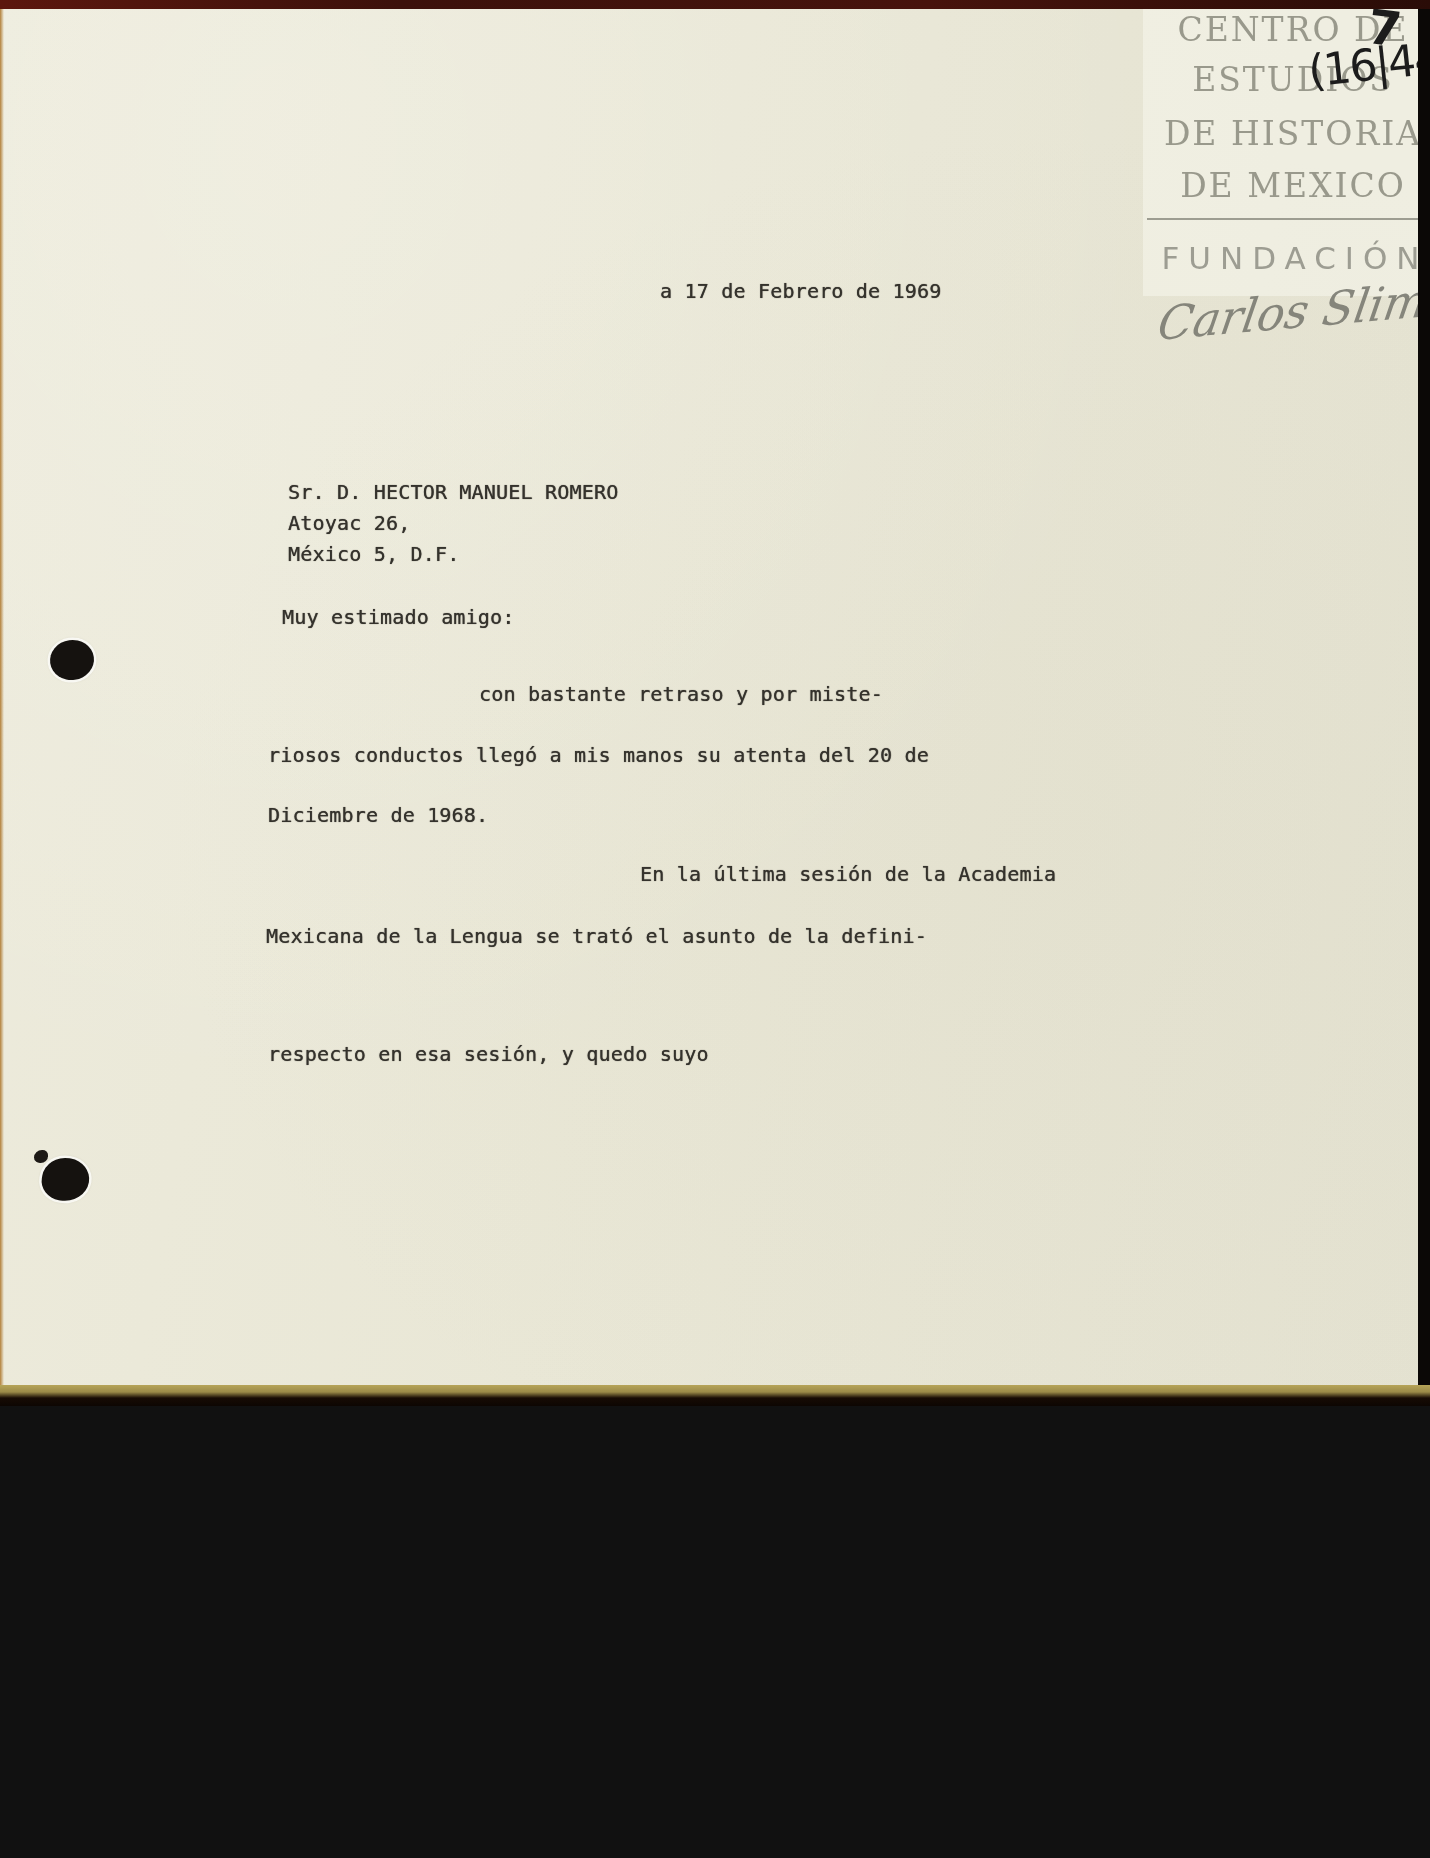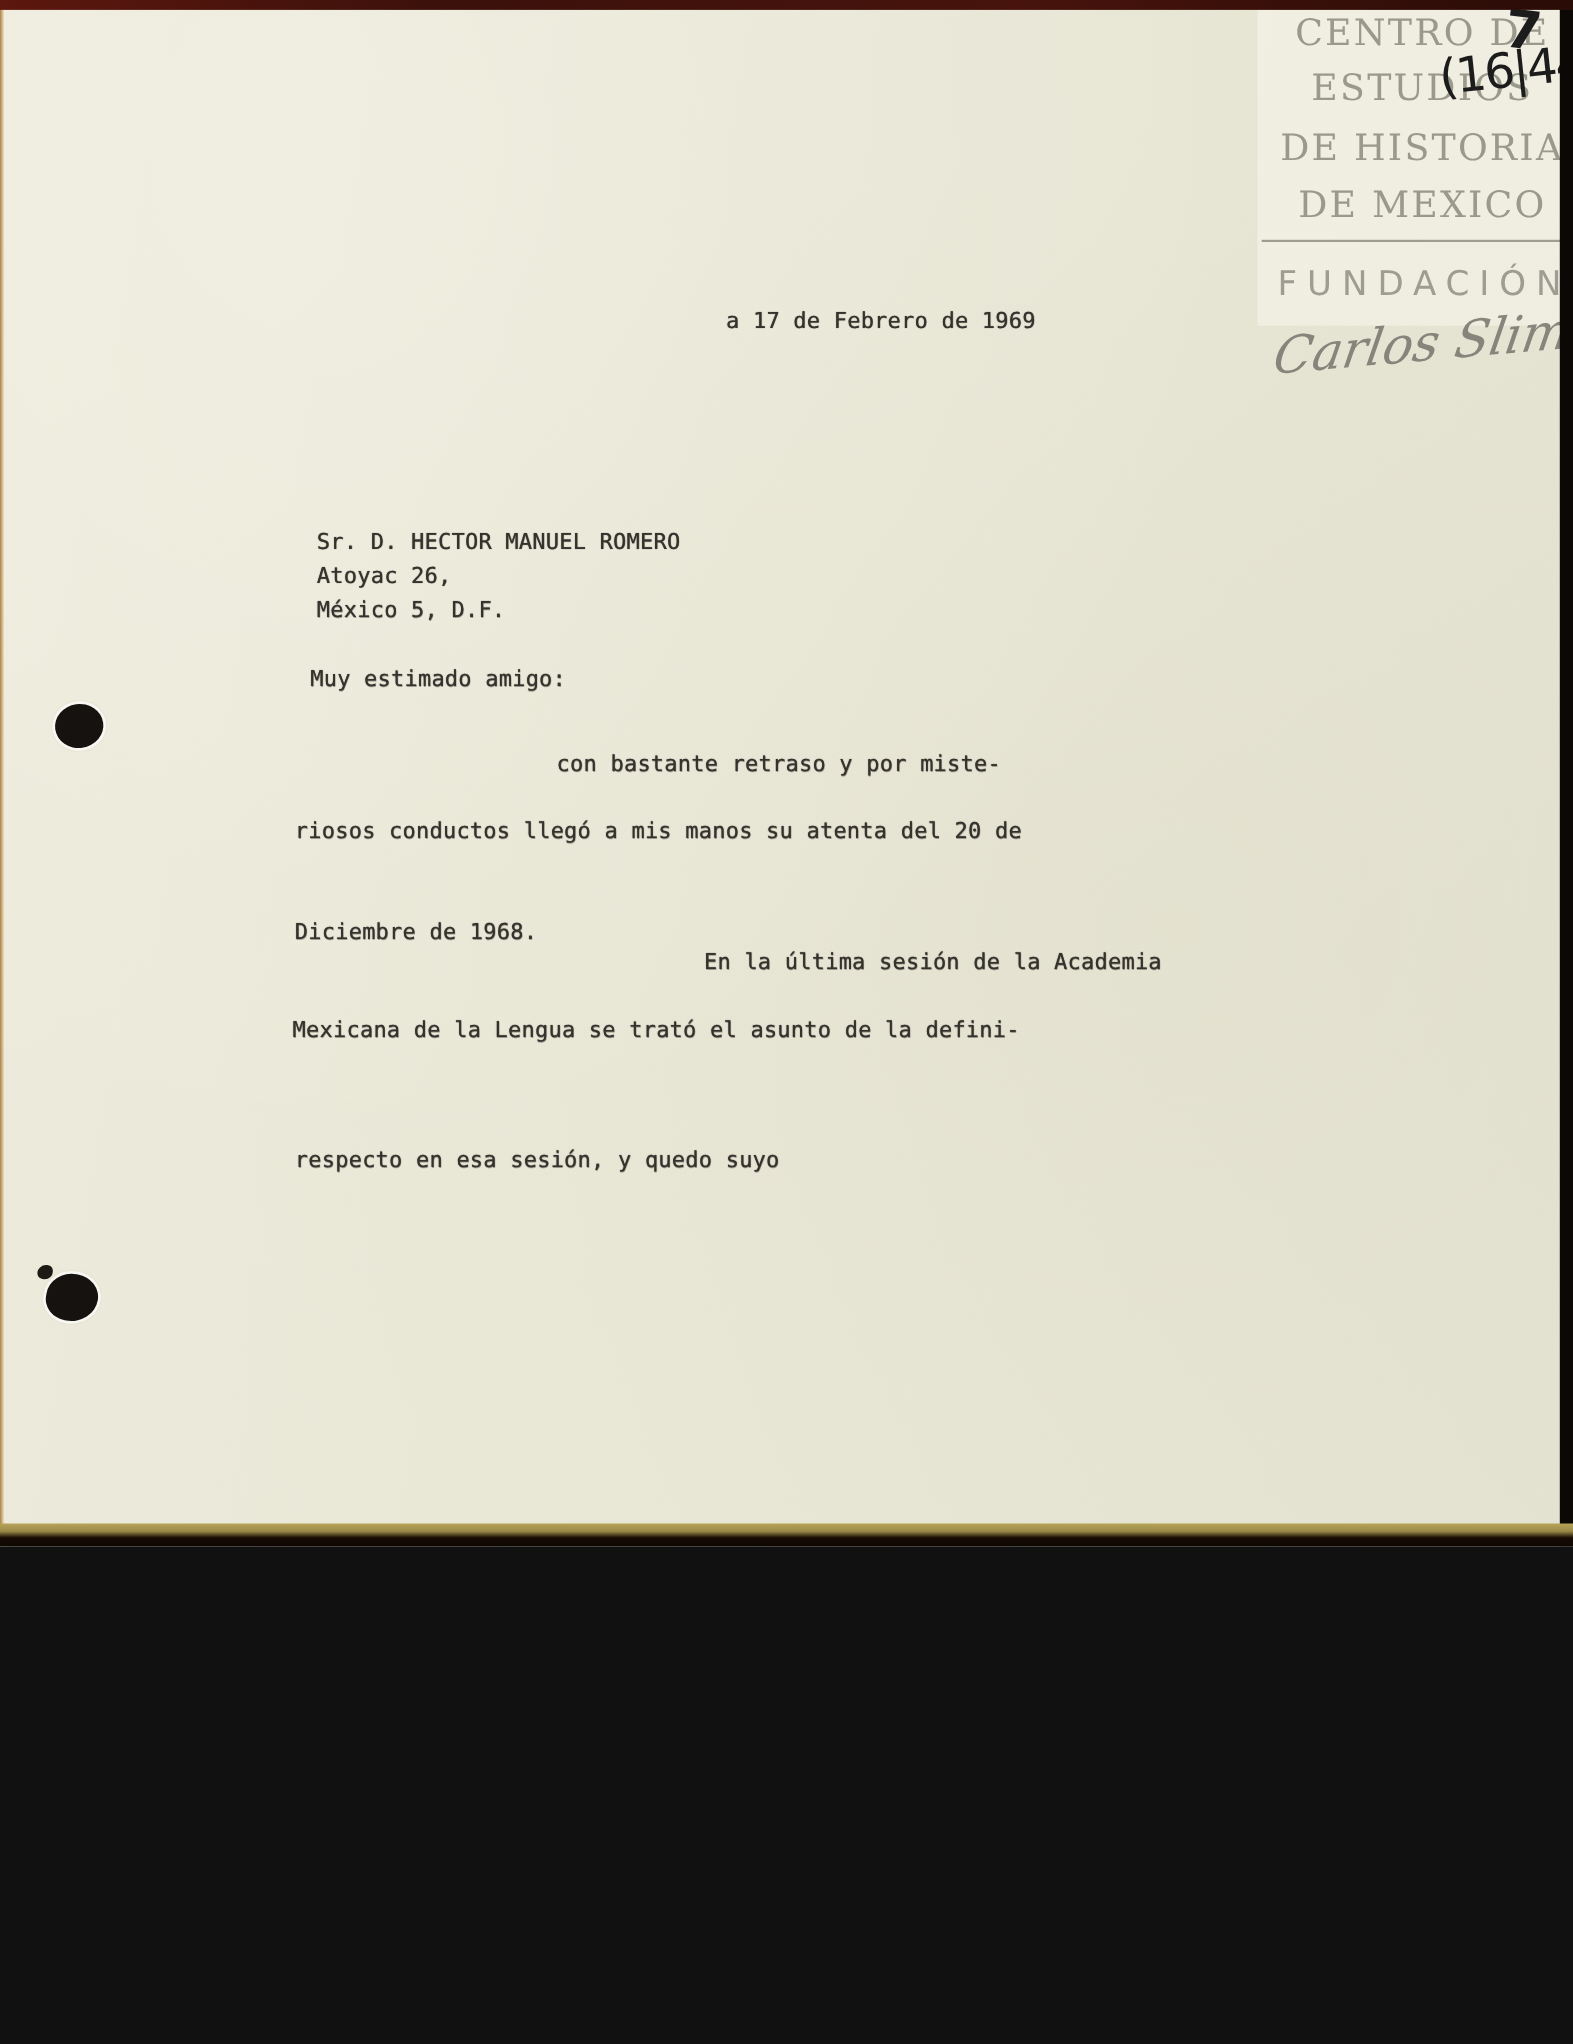--- a/index.html
+++ b/index.html
@@ -78,23 +78,23 @@
   <div class="hand hand-pageno">17</div>
 
   <div class="tw" style="left:660px;top:279px">a 17 de Febrero de 1969</div>
 
   <div class="tw" style="left:288px;top:480px">Sr. D. HECTOR MANUEL ROMERO</div>
   <div class="tw" style="left:288px;top:511px">Atoyac 26,</div>
   <div class="tw" style="left:288px;top:542px">México 5, D.F.</div>
 
   <div class="tw" style="left:282px;top:605px">Muy estimado amigo:</div>
 
-  <div class="tw" style="left:506px;top:682px">con bastante retraso y por miste-</div>
+  <div class="tw" style="left:479px;top:682px">con bastante retraso y por miste-</div>
   <div class="tw" style="left:268px;top:743px">riosos conductos llegó a mis manos su atenta del 20 de</div>
-  <div class="tw" style="left:268px;top:835px">Diciembre de 1968.</div>
+  <div class="tw" style="left:268px;top:803px">Diciembre de 1968.</div>
 
   <div class="tw" style="left:640px;top:862px">En la última sesión de la Academia</div>
   <div class="tw" style="left:266px;top:924px">Mexicana de la Lengua se trató el asunto de la defini-</div>
   <div class="tw" style="left:268px;top:1042px">respecto en esa sesión, y quedo suyo</div>
 
 
   <div class="hole hole-1"></div>
   <div class="hole hole-2-tail"></div>
   <div class="hole hole-2"></div>
 

